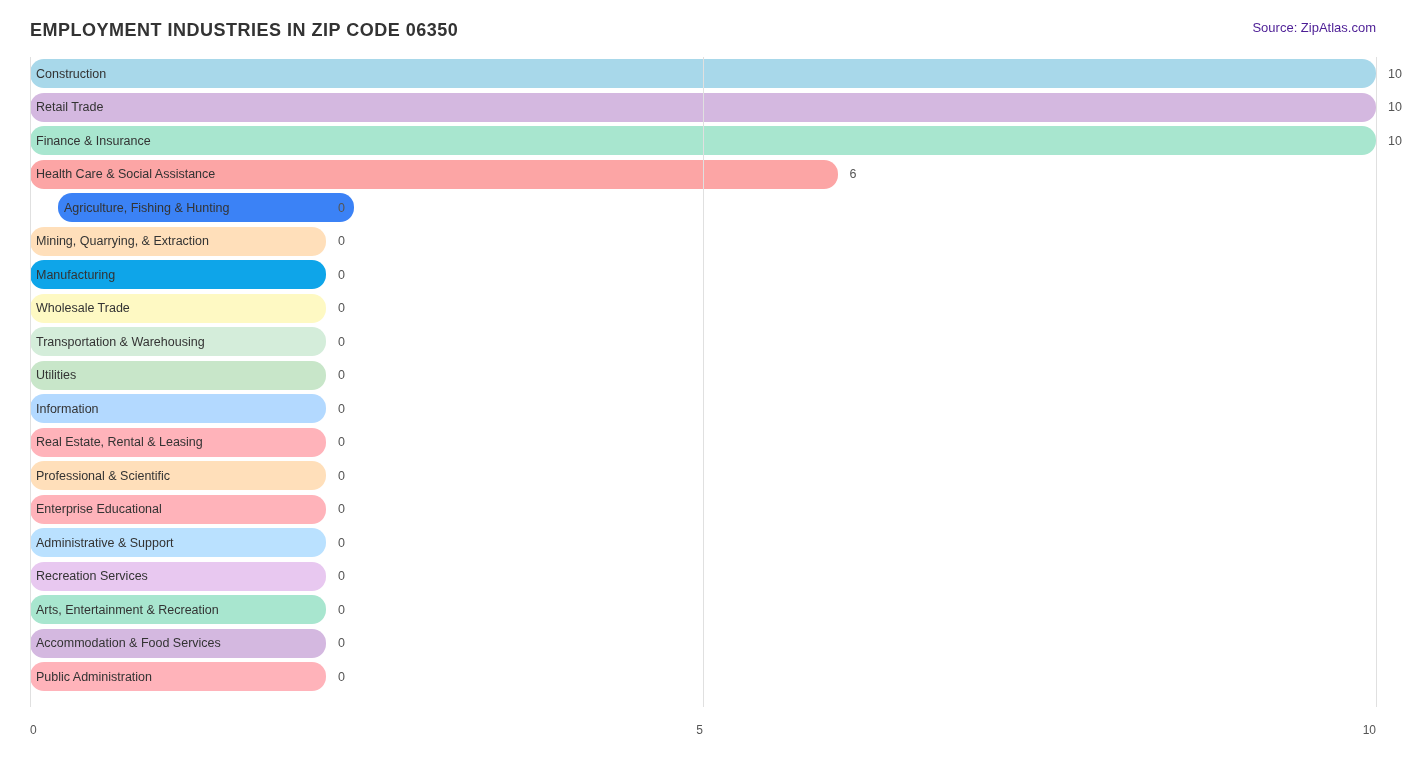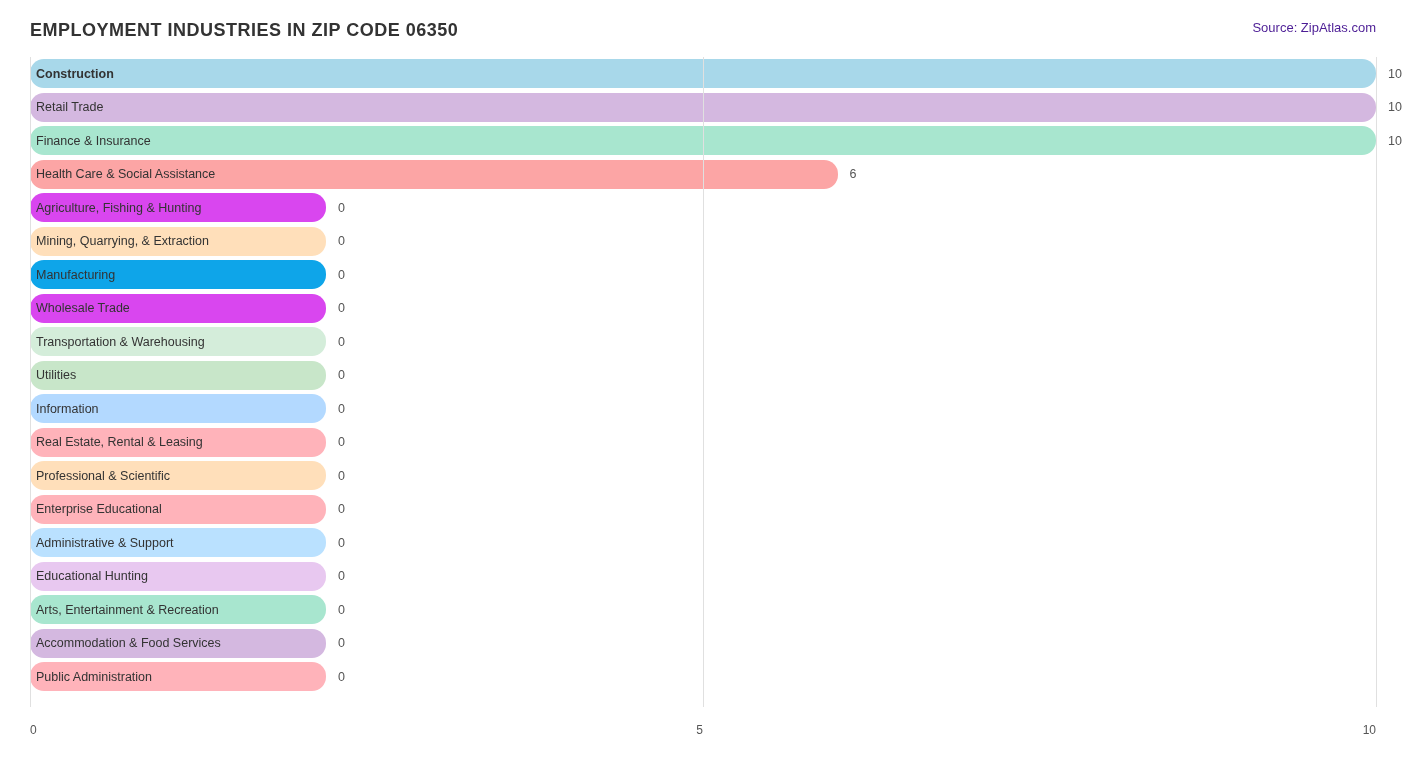--- a/index.html
+++ b/index.html
@@ -122,21 +122,21 @@
 <body>
 
 <div class="chart-container">
   <div class="chart-title">EMPLOYMENT INDUSTRIES IN ZIP CODE 06350</div>
   <div class="source-text">Source: ZipAtlas.com</div>
 
   <div class="bars-area">
     <div class="bars-wrapper" id="bars-wrapper">
 
     <div class="bar-row-container">
-          <div class="bar-fill-area" style="background-color: rgb(168, 216, 234); width: 100%; font-weight: bold;">
+          <div class="bar-fill-area" style="background-color: rgb(168, 216, 234); width: 100%;">
             <span class="bar-label">Construction</span>
           </div>
           <span style="position: absolute; left: 100%; top: 50%; transform: translateY(-50%); margin-left: 6px; font-size: 12.5px; color: rgb(85, 85, 85); padding-left: 6px;">10</span>
         </div>
         <div class="bar-row-container">
           <div class="bar-fill-area" style="background-color: rgb(212, 184, 224); width: 100%;">
             <span class="bar-label">Retail Trade</span>
           </div>
           <span style="position: absolute; left: 100%; top: 50%; transform: translateY(-50%); margin-left: 6px; font-size: 12.5px; color: rgb(85, 85, 85); padding-left: 6px;">10</span>
         </div>
@@ -146,39 +146,39 @@
           </div>
           <span style="position: absolute; left: 100%; top: 50%; transform: translateY(-50%); margin-left: 6px; font-size: 12.5px; color: rgb(85, 85, 85); padding-left: 6px;">10</span>
         </div>
         <div class="bar-row-container">
           <div class="bar-fill-area" style="background-color: #fca5a5; width: 60%;">
             <span class="bar-label">Health Care &amp; Social Assistance</span>
           </div>
           <span style="position: absolute; left: 60%; top: 50%; transform: translateY(-50%); margin-left: 6px; font-size: 12.5px; color: rgb(85, 85, 85); padding-left: 6px;">6</span>
         </div>
         <div class="bar-row-container">
-          <div class="bar-fill-area" style="background-color: #d946ef; width: 22%;">
+          <div class="bar-fill-area" style="background-color: #3b82f6; width: 22%; margin-left: 28px;">
             <span class="bar-label">Agriculture, Fishing &amp; Hunting</span>
           </div>
           <span style="position: absolute; left: 22%; top: 50%; transform: translateY(-50%); margin-left: 6px; font-size: 12.5px; color: rgb(85, 85, 85); padding-left: 6px;">0</span>
         </div>
         <div class="bar-row-container">
           <div class="bar-fill-area" style="background-color: rgb(255, 223, 186); width: 22%;">
             <span class="bar-label">Mining, Quarrying, &amp; Extraction</span>
           </div>
           <span style="position: absolute; left: 22%; top: 50%; transform: translateY(-50%); margin-left: 6px; font-size: 12.5px; color: rgb(85, 85, 85); padding-left: 6px;">0</span>
         </div>
         <div class="bar-row-container">
           <div class="bar-fill-area" style="background-color: #0ea5e9; width: 22%;">
             <span class="bar-label">Manufacturing</span>
           </div>
           <span style="position: absolute; left: 22%; top: 50%; transform: translateY(-50%); margin-left: 6px; font-size: 12.5px; color: rgb(85, 85, 85); padding-left: 6px;">0</span>
         </div>
         <div class="bar-row-container">
-          <div class="bar-fill-area" style="background-color: #d946ef; width: 22%;">
+          <div class="bar-fill-area" style="background-color: #fef9c3; width: 22%;">
             <span class="bar-label">Wholesale Trade</span>
           </div>
           <span style="position: absolute; left: 22%; top: 50%; transform: translateY(-50%); margin-left: 6px; font-size: 12.5px; color: rgb(85, 85, 85); padding-left: 6px;">0</span>
         </div>
         <div class="bar-row-container">
           <div class="bar-fill-area" style="background-color: rgb(212, 237, 218); width: 22%;">
             <span class="bar-label">Transportation &amp; Warehousing</span>
           </div>
           <span style="position: absolute; left: 22%; top: 50%; transform: translateY(-50%); margin-left: 6px; font-size: 12.5px; color: rgb(85, 85, 85); padding-left: 6px;">0</span>
         </div>
@@ -213,21 +213,21 @@
           <span style="position: absolute; left: 22%; top: 50%; transform: translateY(-50%); margin-left: 6px; font-size: 12.5px; color: rgb(85, 85, 85); padding-left: 6px;">0</span>
         </div>
         <div class="bar-row-container">
           <div class="bar-fill-area" style="background-color: rgb(186, 225, 255); width: 22%; padding-left: 22px;">
             <span class="bar-label">Administrative &amp; Support</span>
           </div>
           <span style="position: absolute; left: 22%; top: 50%; transform: translateY(-50%); margin-left: 6px; font-size: 12.5px; color: rgb(85, 85, 85); padding-left: 6px;">0</span>
         </div>
         <div class="bar-row-container">
           <div class="bar-fill-area" style="background-color: rgb(232, 200, 240); width: 22%;">
-            <span class="bar-label">Educational Hunting</span>
+            <span class="bar-label">Recreation Services</span>
           </div>
           <span style="position: absolute; left: 22%; top: 50%; transform: translateY(-50%); margin-left: 6px; font-size: 12.5px; color: rgb(85, 85, 85); padding-left: 6px;">0</span>
         </div>
         <div class="bar-row-container">
           <div class="bar-fill-area" style="background-color: rgb(168, 230, 207); width: 22%;">
             <span class="bar-label">Arts, Entertainment &amp; Recreation</span>
           </div>
           <span style="position: absolute; left: 22%; top: 50%; transform: translateY(-50%); margin-left: 6px; font-size: 12.5px; color: rgb(85, 85, 85); padding-left: 6px;">0</span>
         </div>
         <div class="bar-row-container">

